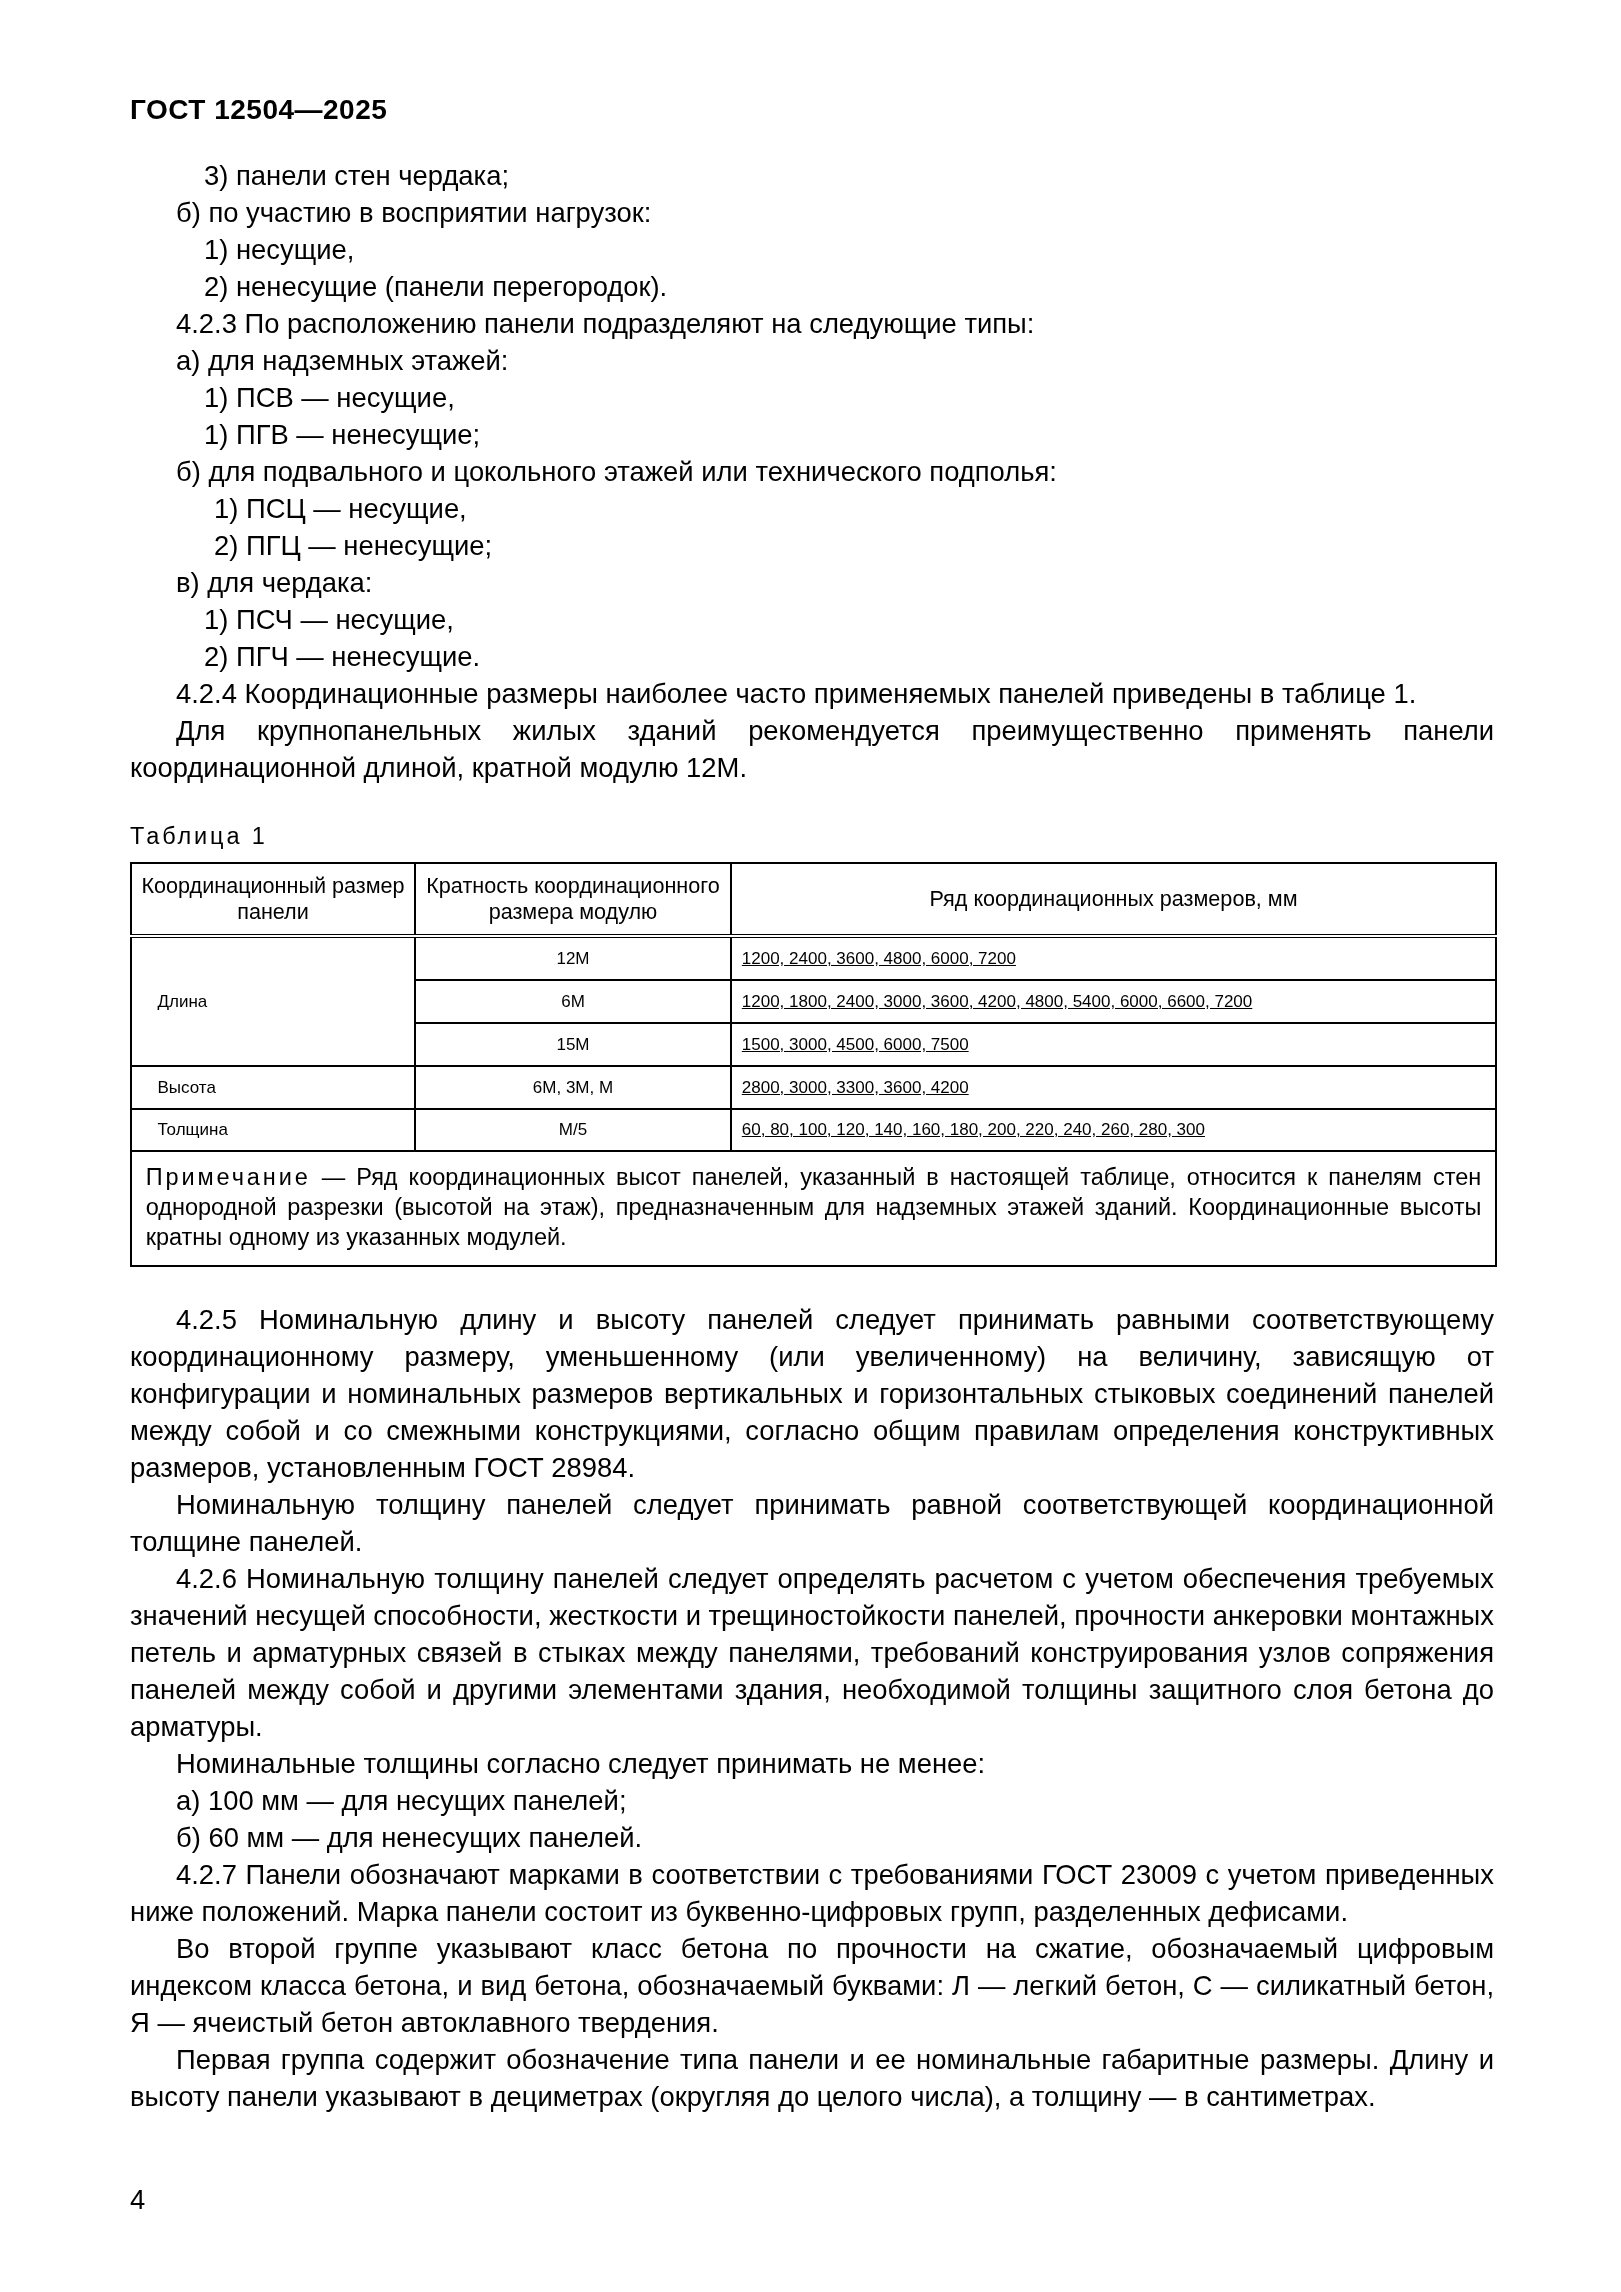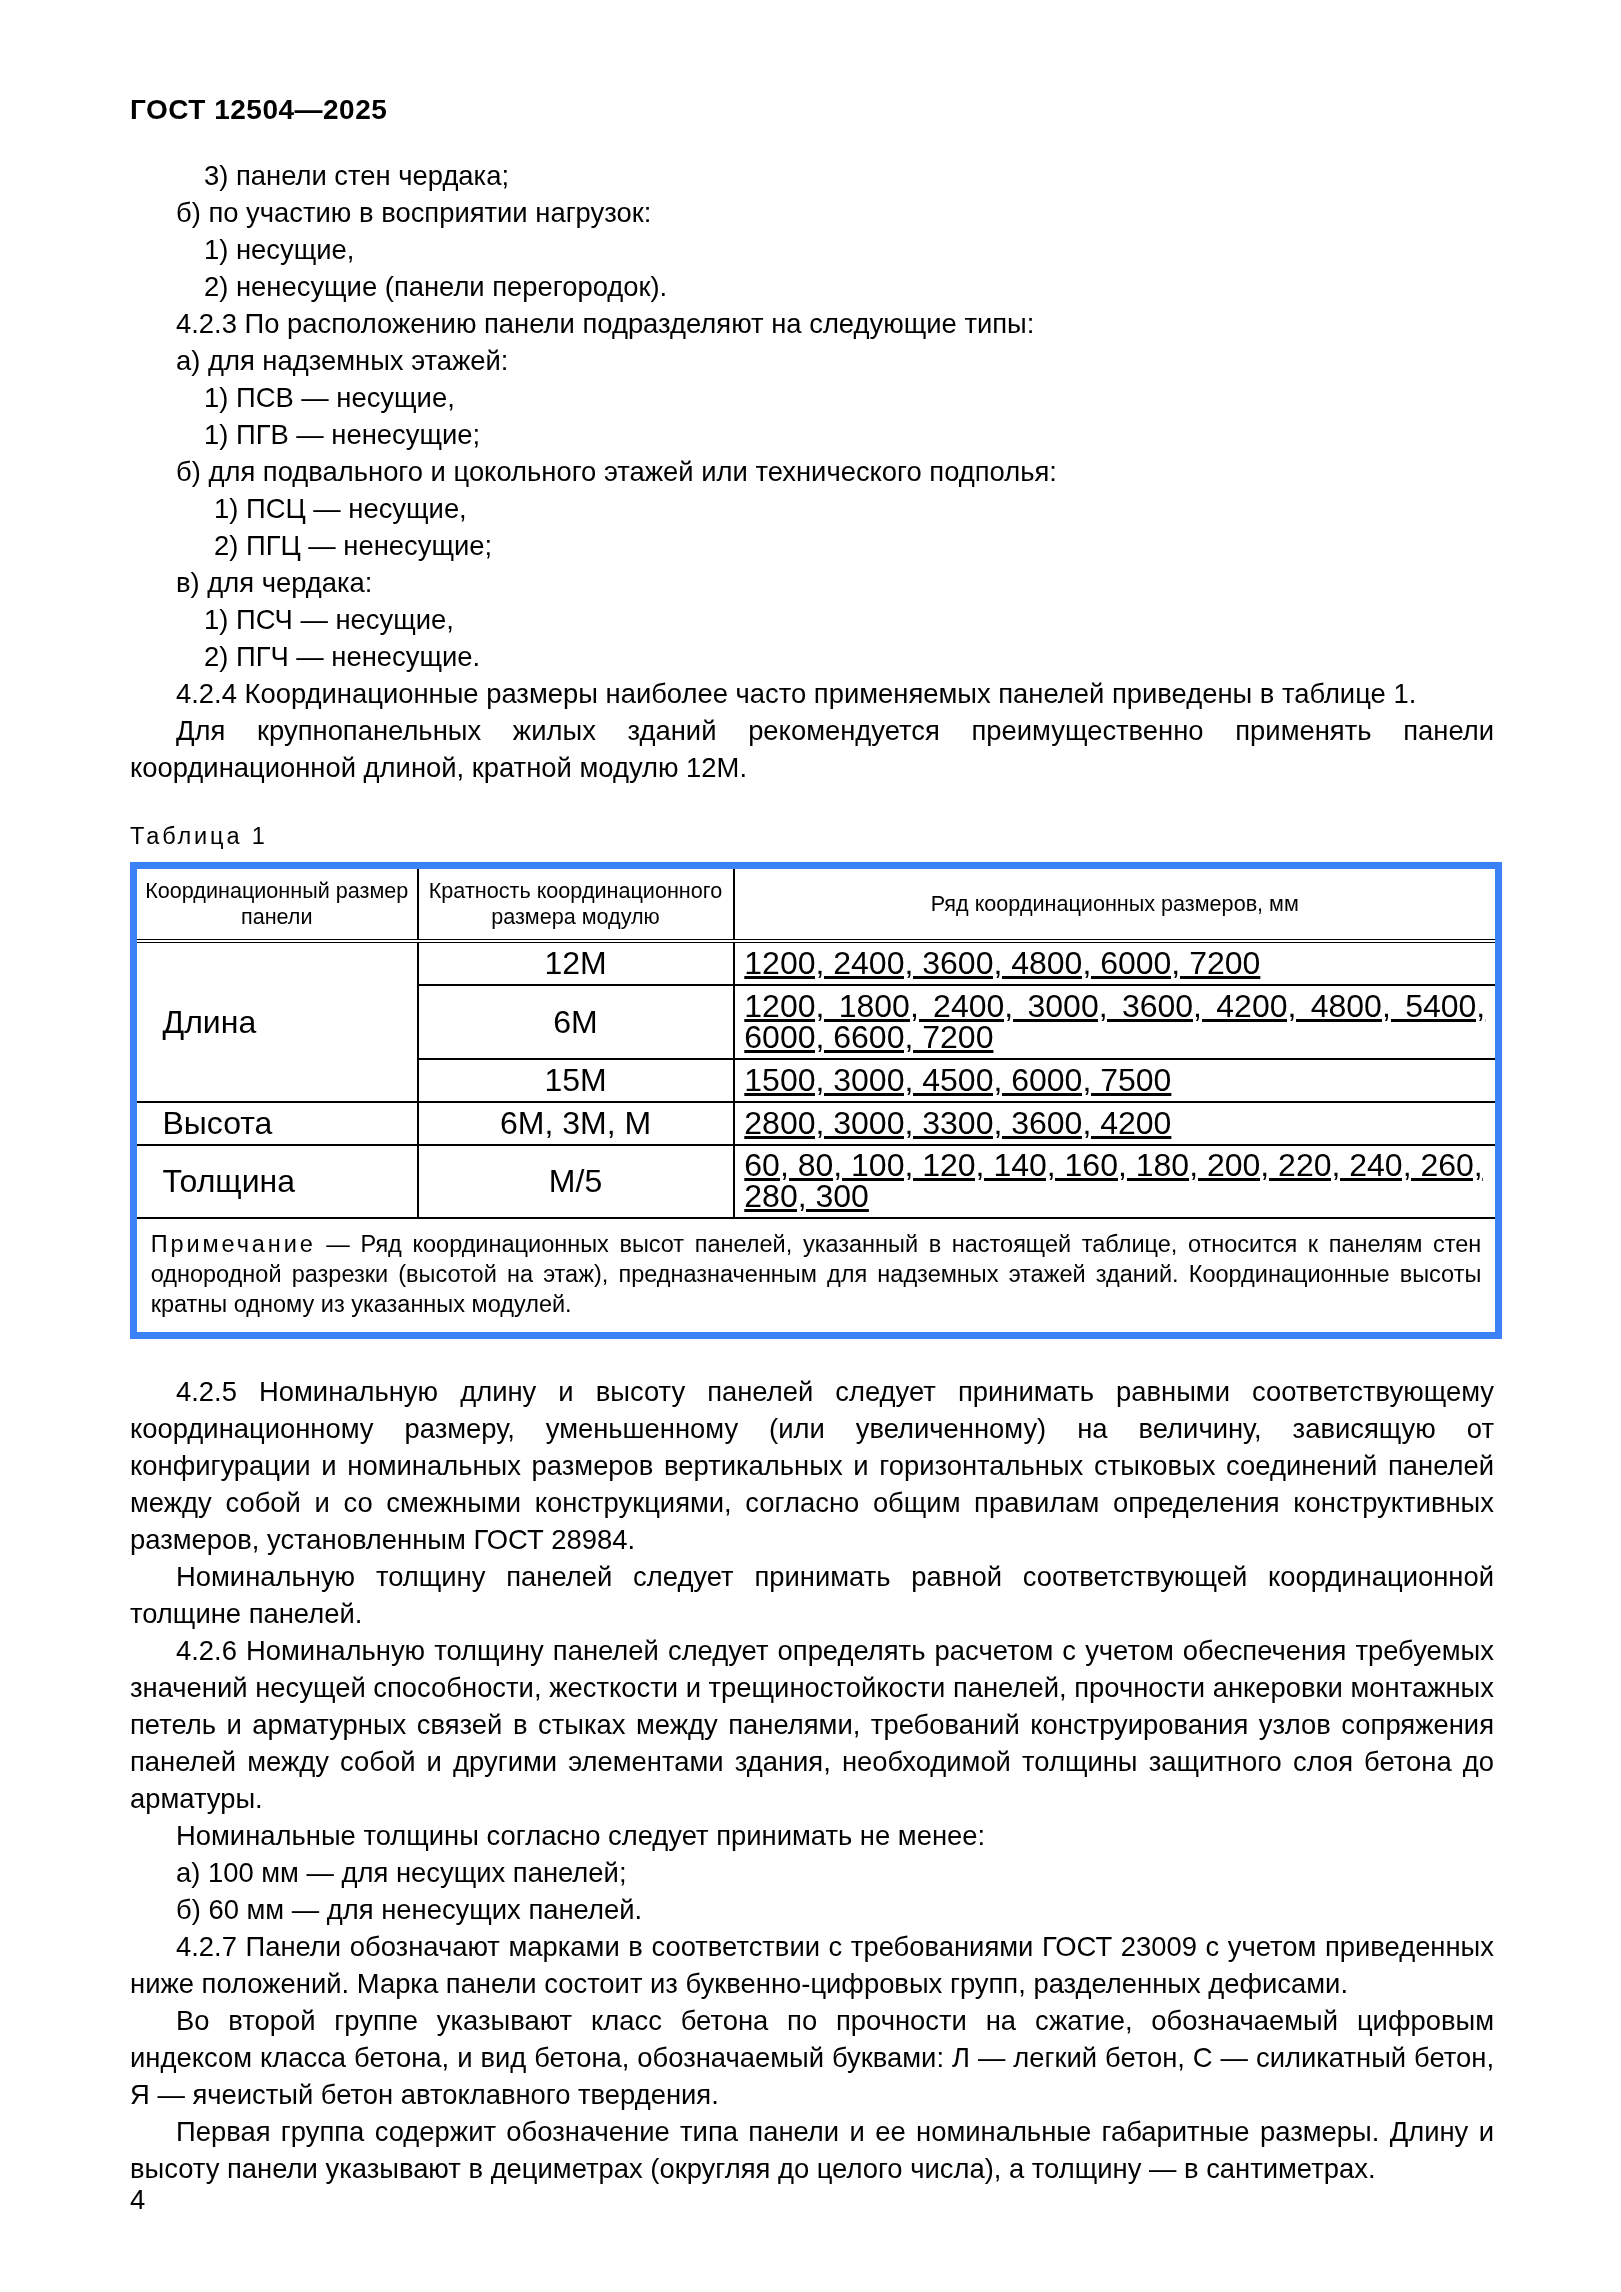--- a/index.html
+++ b/index.html
@@ -11,28 +11,28 @@
   }
   .content { position: absolute; left: 130px; top: 94px; width: 1364px; }
   .doc-number { font-size: 28px; font-weight: bold; letter-spacing: 0.5px; }
   .text-block { margin-top: 31px; font-size: 27.4px; line-height: 37px; }
   .text-block p { margin: 0; }
   p.para  { text-align: justify; text-indent: 46px; }
   p.list1 { margin-left: 46px; }
   p.list2 { margin-left: 74px; }
   p.list2b{ margin-left: 84px; }
   .table-caption { margin-top: 37px; margin-bottom: 11.8px; font-size: 23.5px; letter-spacing: 2.9px; }
-  table.gost { border-collapse: collapse; table-layout: fixed; width: 1364px; border: 7px solid #3b82f6; }
+  table.gost { border-collapse: collapse; table-layout: fixed; width: 1364px; border: 2px solid #3b82f6; }
   .gost th, .gost td { border: 2px solid #000; }
   .gost thead th {
     font-weight: normal; font-size: 21.6px; line-height: 26.5px;
     text-align: center; vertical-align: middle; padding: 8.8px 5.9px;
     border-bottom: 4.9px double #000;
   }
-  .gost td { font-size: 32px; line-height: 31px; vertical-align: middle; padding: 4.9px 9.8px; }
+  .gost td { font-size: 17px; line-height: 31px; vertical-align: middle; padding: 4.9px 9.8px; }
   td.param  { text-align: left; padding-left: 25.5px; border-radius: 32px; }
   td.module { text-align: center; }
   td.sizes  { text-align: left; text-decoration: underline; }
   td.sizes.justify { text-align: justify; }
   td.note-cell { font-size: 23.5px; line-height: 30px; text-align: justify; padding: 9.8px 13.7px 12.7px 13.7px; }
   .note-label { letter-spacing: 2.9px; }
   .bottom-block { margin-top: 34px; }
   .page-number { position: absolute; left: 130px; top: 2184px; font-size: 27.4px; }
 </style>
 </head>

